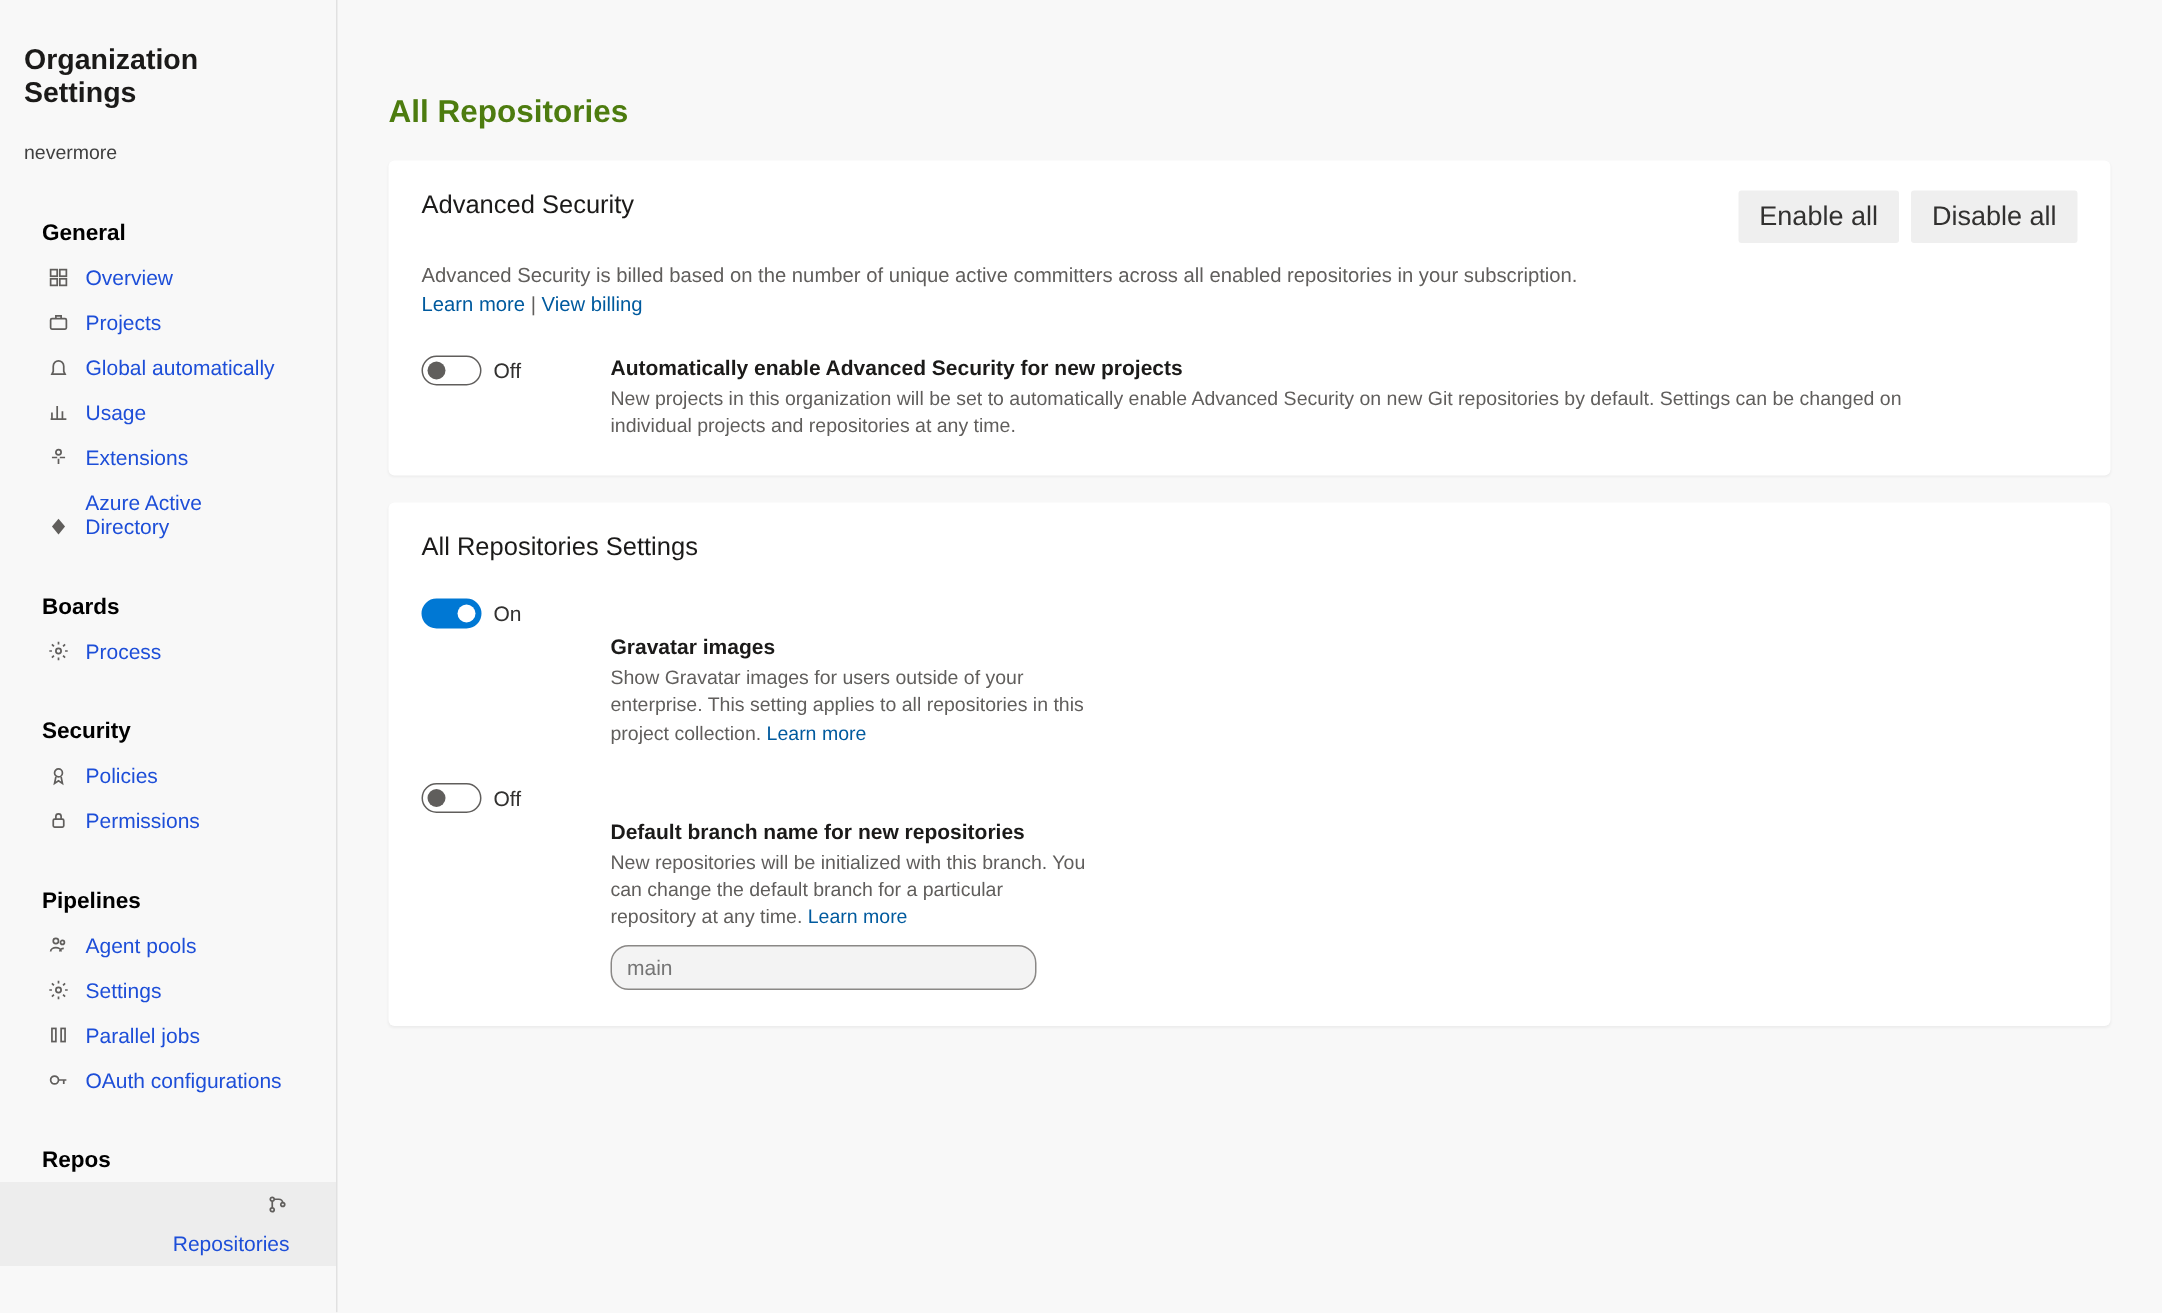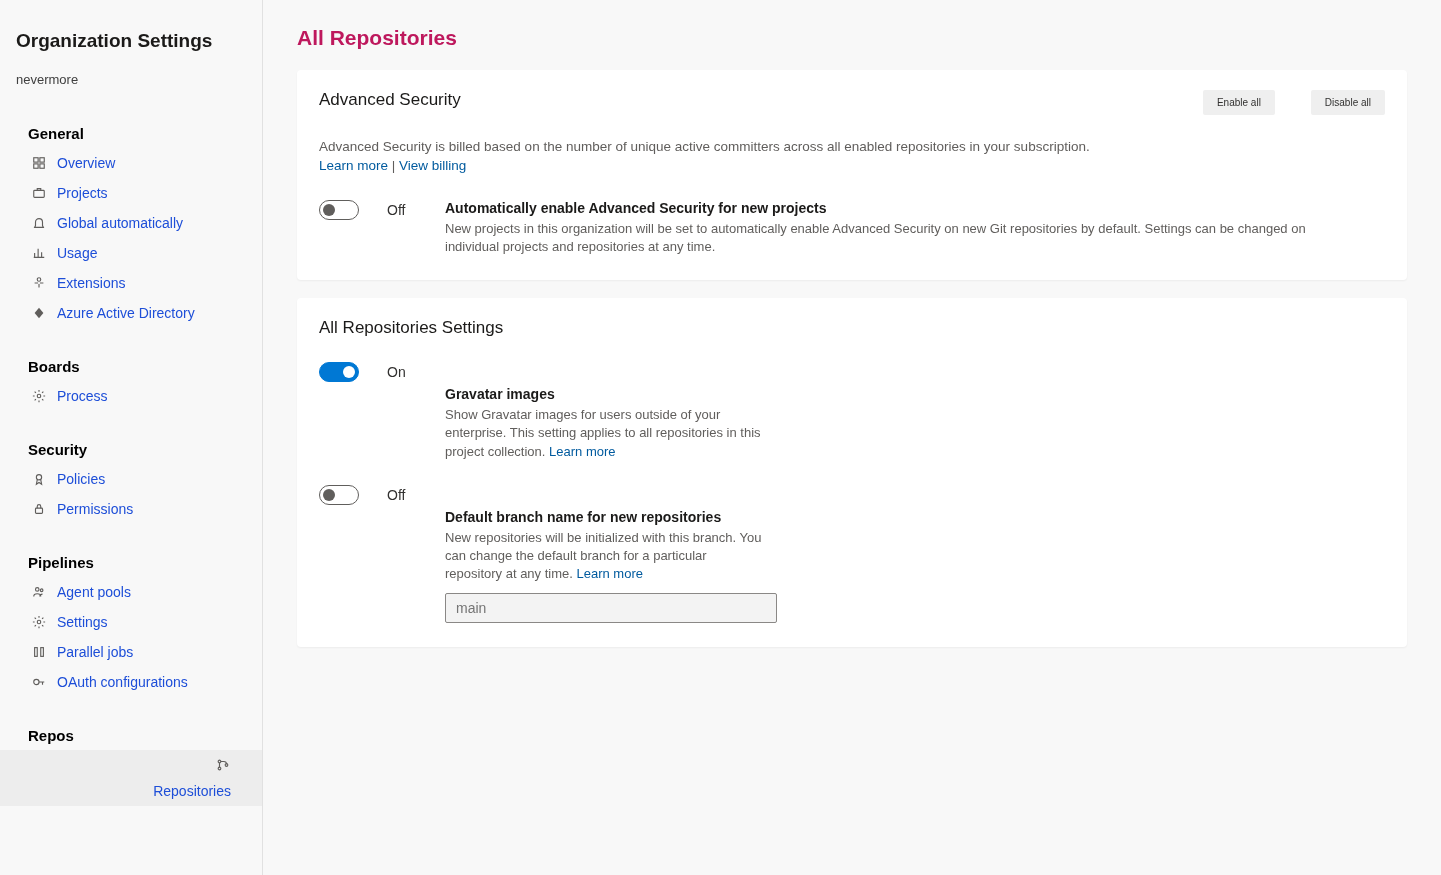--- a/index.html
+++ b/index.html
@@ -6,21 +6,21 @@
   body {
     font-family: "Segoe UI", -apple-system, BlinkMacSystemFont, sans-serif;
     background: #f8f8f8;
     color: #323130;
     font-size: 14px;
     display: flex;
     min-height: 100vh;
   }
   
   .sidebar {
-    width: 263px;
+    width: 225px;
     background: #f8f8f8;
     border-right: 1px solid #e1e1e1;
     padding-top: 20px;
   }
   .sidebar-header {
     padding: 10px 16px 8px 16px;
   }
   .sidebar-title {
     font-size: 19px;
     font-weight: 600;
@@ -64,21 +64,22 @@
   .nav-icon svg { width: 14px; height: 14px; }
   
   .main {
     flex: 1;
     padding: 26px 34px;
   }
   .page-title {
     font-size: 21px;
     font-weight: 600;
     margin-bottom: 20px;
-    color: #be185d;
+    color: #4d7c0f;
+    margin-top: 37px;
   }
   .card {
     background: #fff;
     border-radius: 4px;
     box-shadow: 0 1px 2px rgba(0,0,0,0.05);
     padding: 20px 22px 24px 22px;
     margin-bottom: 18px;
   }
   .card-header-row {
     display: flex;
@@ -101,37 +102,36 @@
   .link {
     color: #005a9e;
     text-decoration: none;
     cursor: pointer;
   }
   .btn-group { display: flex; gap: 8px; }
   .btn {
     background: #efefef;
     border: none;
     padding: 7px 14px;
-    font-size: 10px;
+    font-size: 18px;
     color: #323130;
     cursor: pointer;
     border-radius: 2px;
     white-space: nowrap;
-    margin-left: 28px;
   }
   .setting-row {
     display: flex;
     align-items: flex-start;
     gap: 16px;
     margin-top: 24px;
   }
   .toggle-col {
     display: flex;
     align-items: center;
-    gap: 28px;
+    gap: 8px;
     min-width: 110px;
   }
   .toggle {
     width: 40px;
     height: 20px;
     border-radius: 10px;
     position: relative;
     cursor: pointer;
     flex-shrink: 0;
   }
@@ -171,27 +171,27 @@
     color: #1b1a19;
     margin-bottom: 4px;
   }
   .setting-desc {
     font-size: 13px;
     color: #605e5c;
     line-height: 1.4;
   }
   .branch-input {
     margin-top: 10px;
-    width: 332px;
+    width: 284px;
     padding: 6px 10px;
     border: 1px solid #8a8886;
     background: #f3f3f3;
     font-size: 14px;
     color: #a19f9d;
-    border-radius: 2px;
+    border-radius: 12px;
   }
   .branch-input:disabled { color: #a19f9d; }
 </style>
 </head>
 <body>
 
 <aside class="sidebar">
   <div class="sidebar-header">
     <div class="sidebar-title">Organization Settings</div>
     <div class="sidebar-subtitle">nevermore</div>

